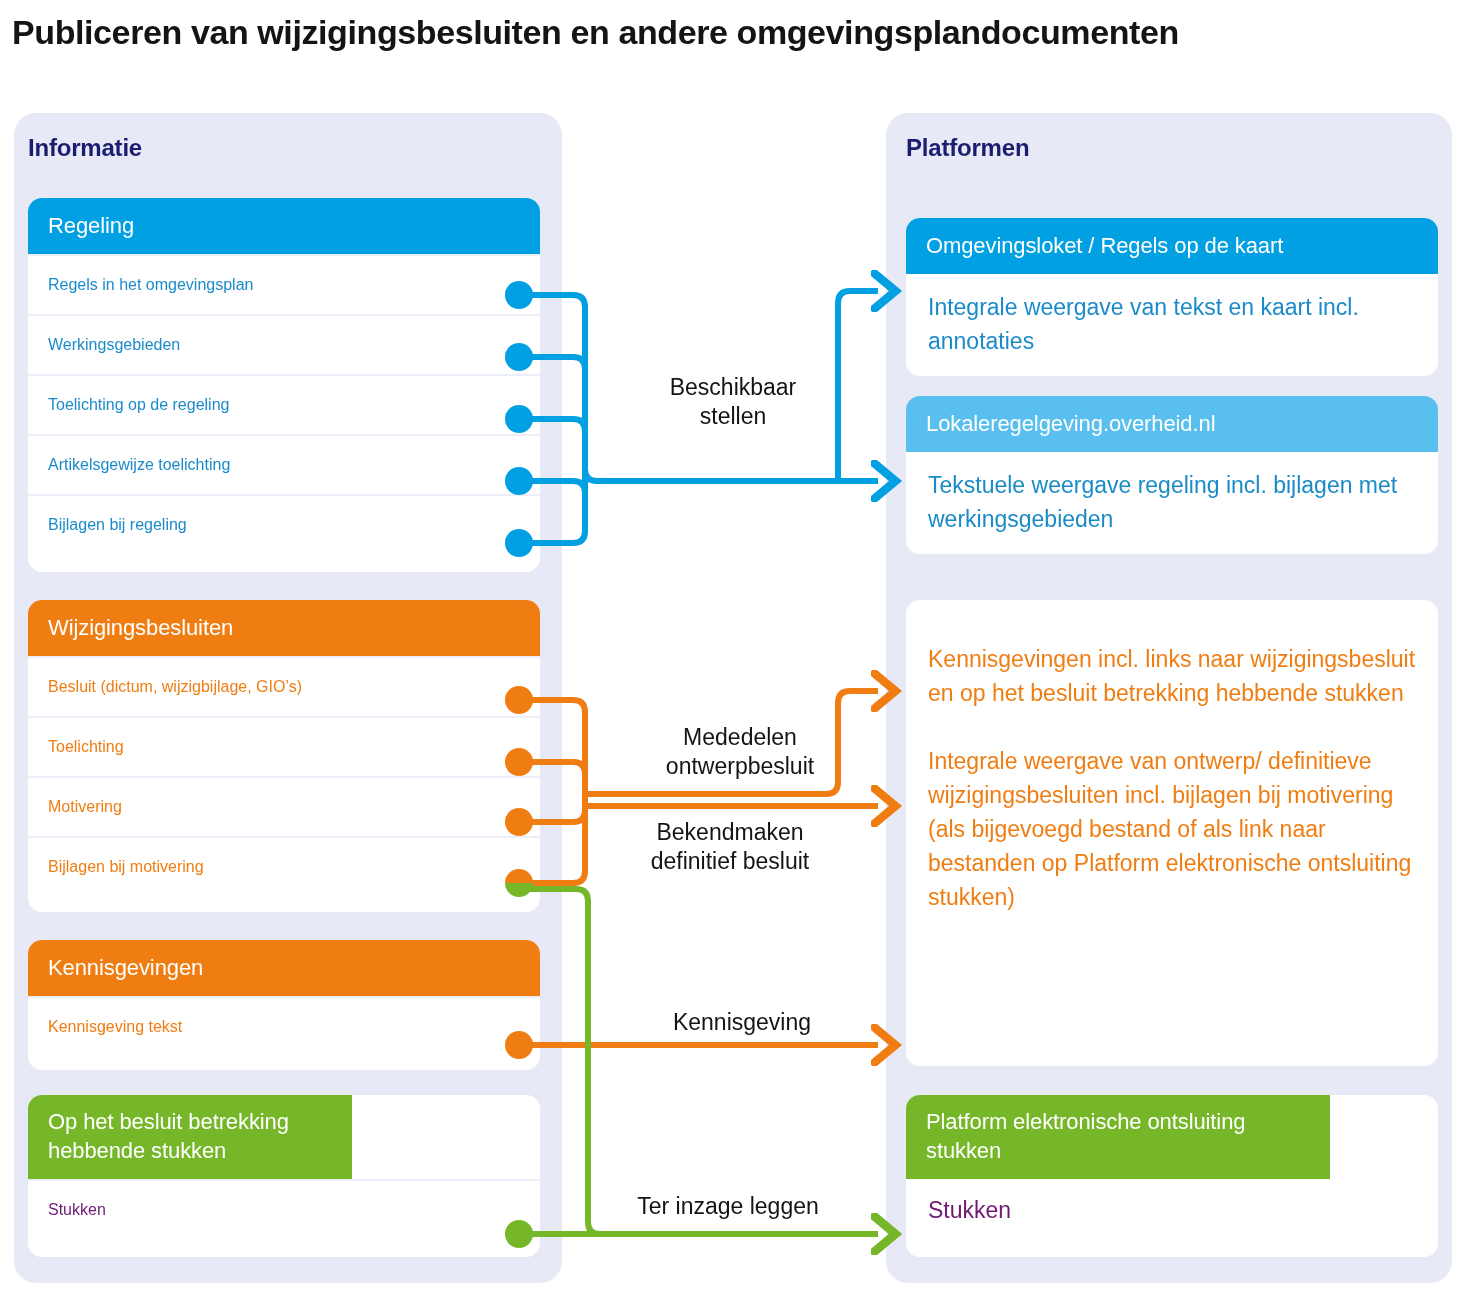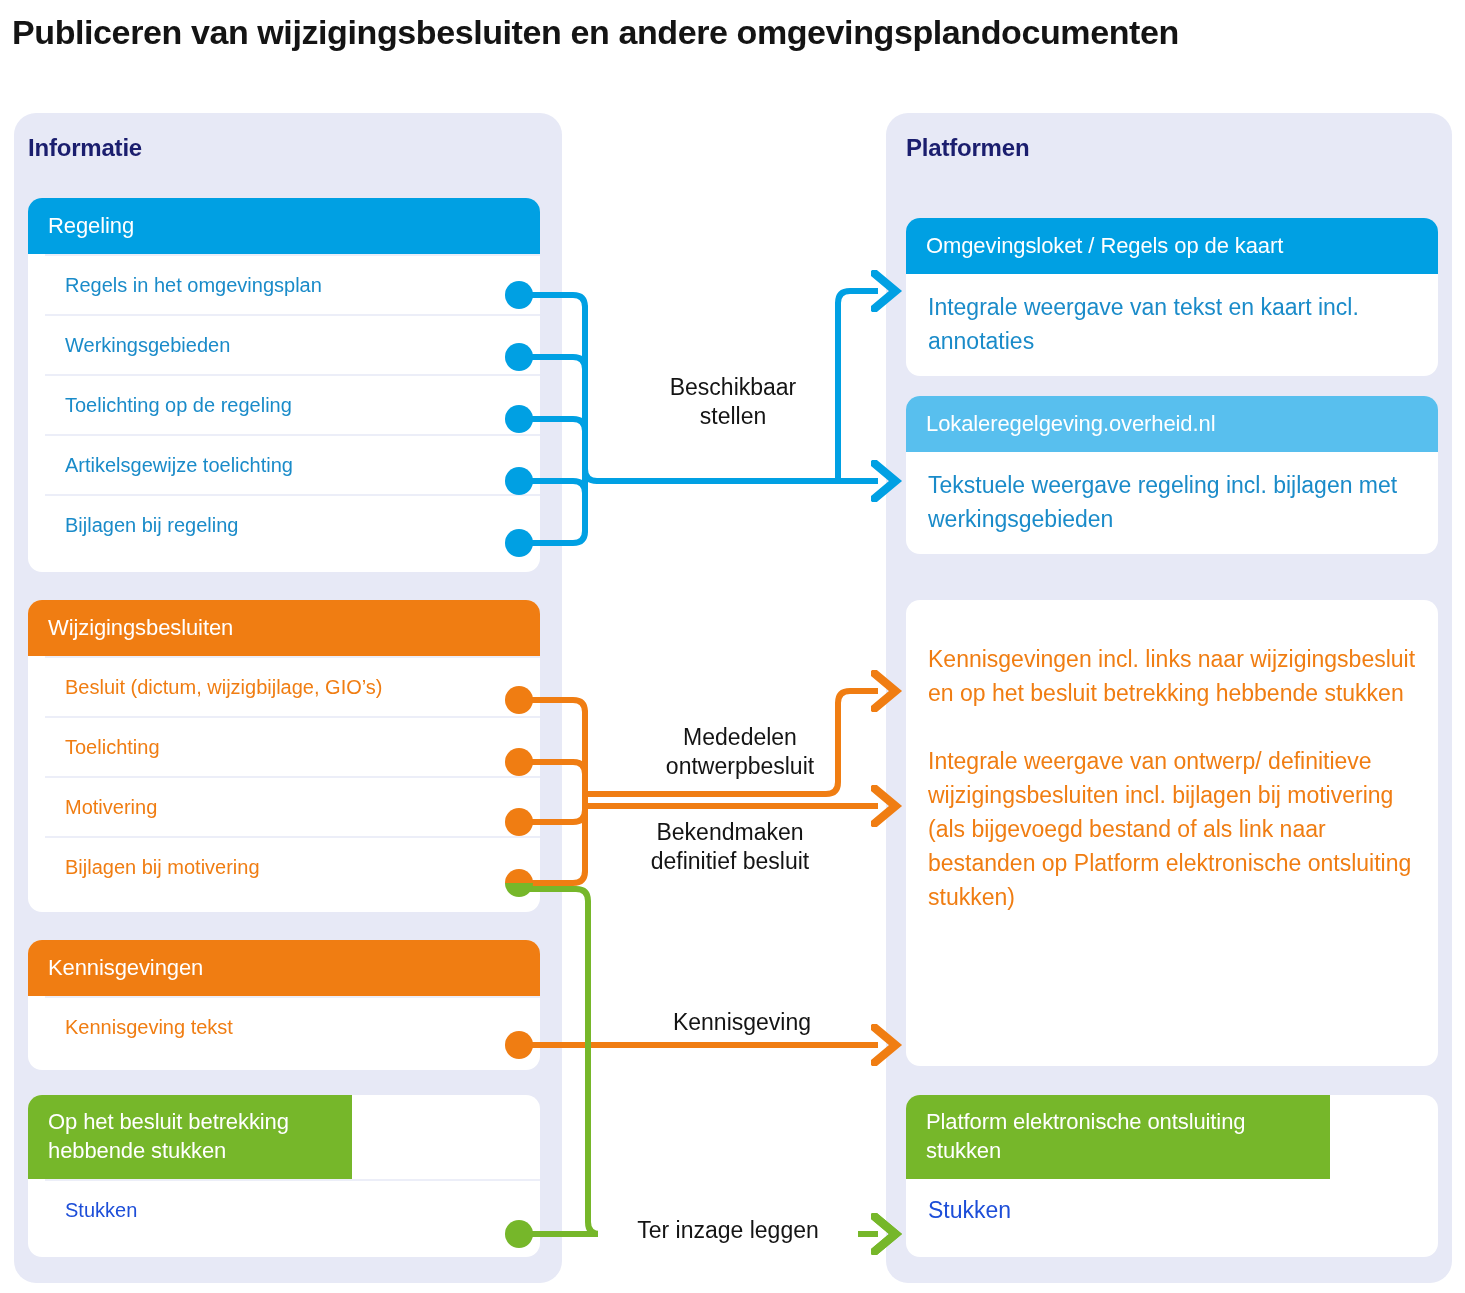--- a/index.html
+++ b/index.html
@@ -30,39 +30,38 @@
   .card{
     position:absolute;background:#ffffff;border-radius:14px;overflow:hidden;
     box-shadow:0 0 0 0 rgba(0,0,0,0);
   }
   .card-head{
     font-size:22px;font-weight:normal;color:#ffffff;
     padding:13px 20px 14px 20px;line-height:29px;letter-spacing:-0.1px;
   }
   .card-head.two-line{padding:12px 4px 14px 20px;}
   .row{
-    position:relative;font-size:20px;line-height:30px;
+    position:relative;font-size:16px;line-height:30px;
     padding:14px 20px 14px 20px;
     border-top:2px solid #eceef8;
-    margin-left:17px;
   }
   .row:first-of-type{border-top:none;}
   .body-block{
     font-size:23px;line-height:34px;padding:16px 22px 18px 22px;
   }
 
   
   .t-blue .card-head{background:#00a0e3;}
   .t-blue .row, .t-blue .body-block{color:#1a8bc9;}
   .t-bluelight .card-head{background:#58bfee;}
   .t-bluelight .row, .t-bluelight .body-block{color:#1a8bc9;}
   .t-orange .card-head{background:#f07d12;}
   .t-orange .row, .t-orange .body-block{color:#f07d12;}
   .t-green .card-head{background:#76b72a;}
-  .t-green .row, .t-green .body-block{color:#1d4ed8;}
+  .t-green .row, .t-green .body-block{color:#701a75;}
 
   
   #wires{position:absolute;left:0;top:0;width:1465px;height:1293px;pointer-events:none;}
   .wire-label{
     position:absolute;text-align:center;font-size:23px;line-height:29px;
     color:#141414;white-space:pre-line;
   }
 
   
 </style>
@@ -205,15 +204,15 @@
 stellen</div>
 
   <div class="wire-label" style="left:610px;top:723px;width:260px;">Mededelen
 ontwerpbesluit</div>
 
   <div class="wire-label" style="left:600px;top:818px;width:260px;">Bekendmaken
 definitief besluit</div>
 
   <div class="wire-label" style="left:612px;top:1008px;width:260px;">Kennisgeving</div>
 
-  <div class="wire-label" style="left:598px;top:1192px;width:260px;background:#ffffff;margin-top:24px;">Ter inzage leggen</div>
+  <div class="wire-label" style="left:598px;top:1192px;width:260px;background:#ffffff;">Ter inzage leggen</div>
 
 </div>
 
 </body></html>

